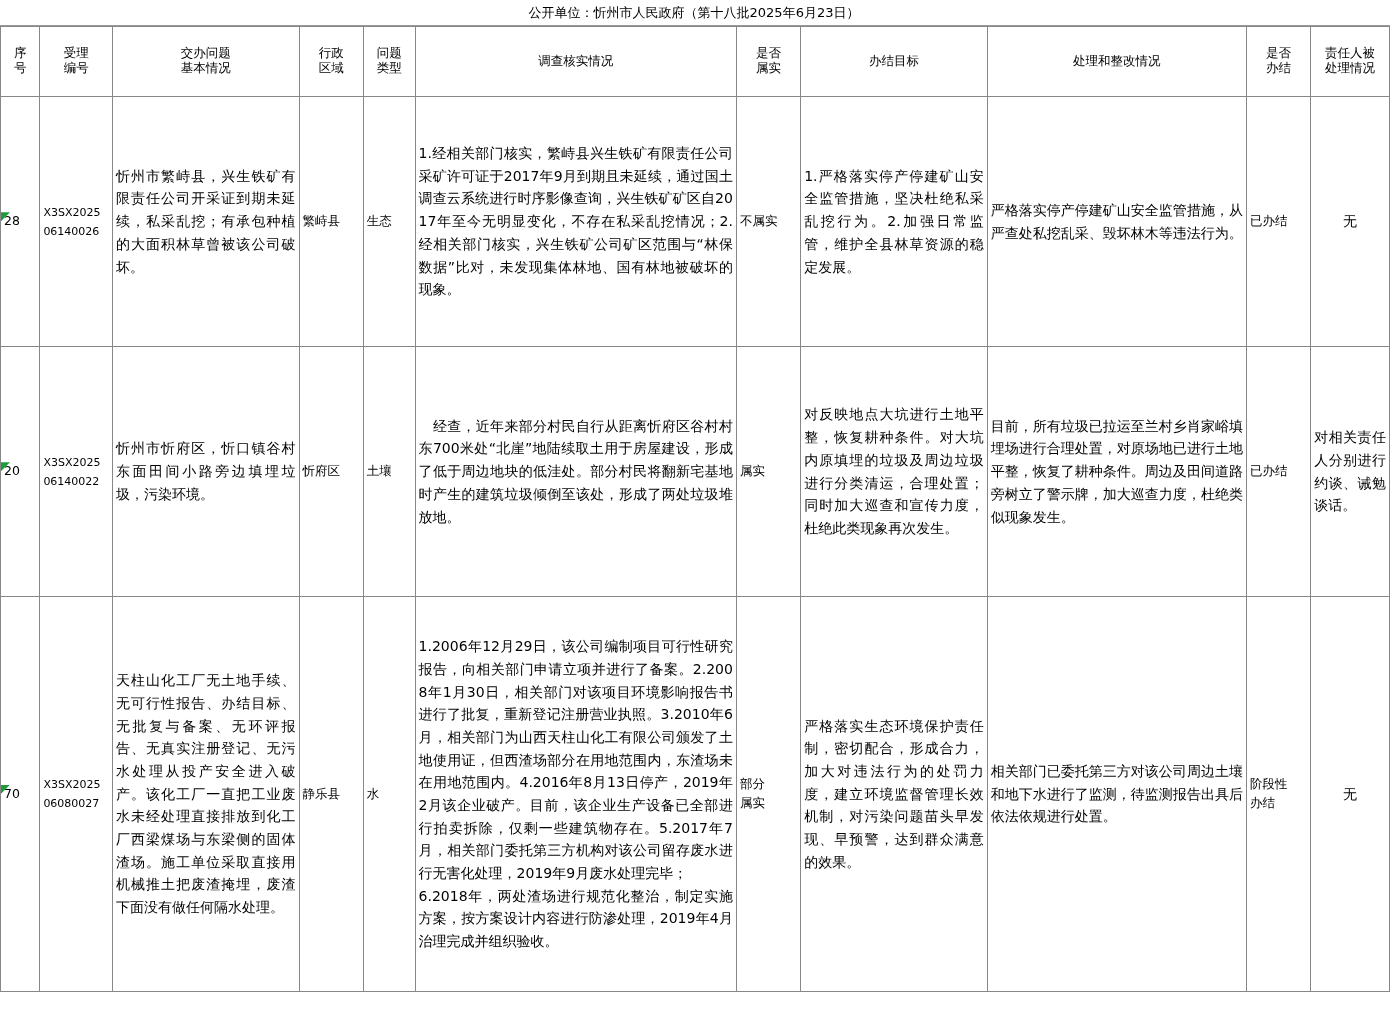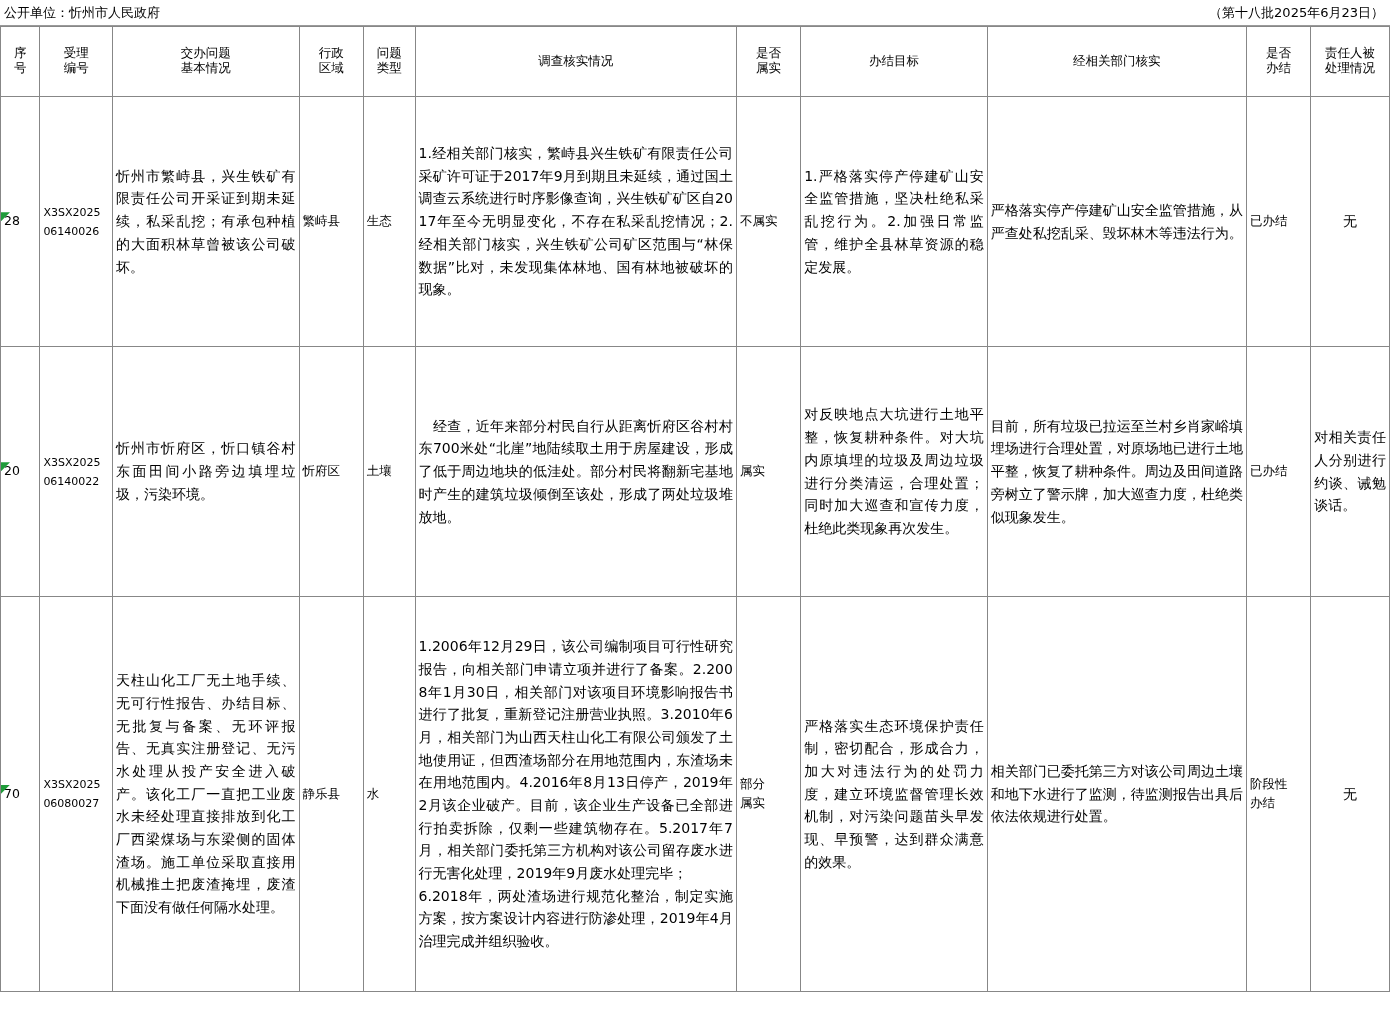--- a/index.html
+++ b/index.html
@@ -17,21 +17,21 @@
     min-height: 1013px;
     position: relative;
     box-sizing: border-box;
     background: #ffffff;
   }
   
   .doc-header {
     height: 26px;
     display: flex;
     align-items: center;
-    justify-content: space-between;
+    justify-content: center;
     padding: 0 6px 0 4px;
     box-sizing: border-box;
     font-size: 13px;
     border-bottom: 1px solid #9a9a9a;
   }
   .doc-header .left {
     white-space: nowrap;
   }
   .doc-header .right {
     white-space: nowrap;
@@ -141,21 +141,21 @@
         <td><span class="vtext cell-center">交办问题
 基本情况</span></td>
         <td><span class="vtext cell-center">行政
 区域</span></td>
         <td><span class="vtext cell-center">问题
 类型</span></td>
         <td><span class="vtext cell-center">调查核实情况</span></td>
         <td><span class="vtext cell-center">是否
 属实</span></td>
         <td><span class="vtext cell-center">办结目标</span></td>
-        <td><span class="vtext cell-center">经相关部门核实</span></td>
+        <td><span class="vtext cell-center">处理和整改情况</span></td>
         <td><span class="vtext cell-center">是否
 办结</span></td>
         <td><span class="vtext cell-center">责任人被
 处理情况</span></td>
       </tr>
     </thead>
     <tbody>
       <tr>
         <td class="marker-host">
           <span class="row-marker"></span>

